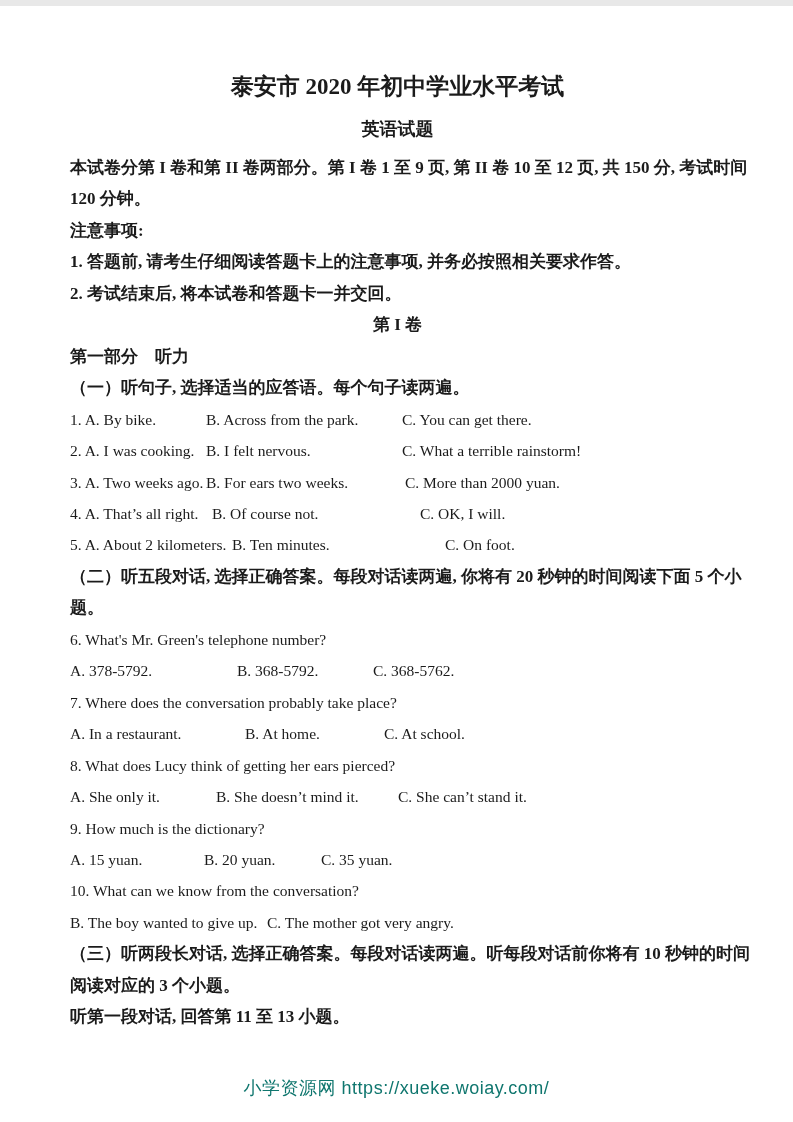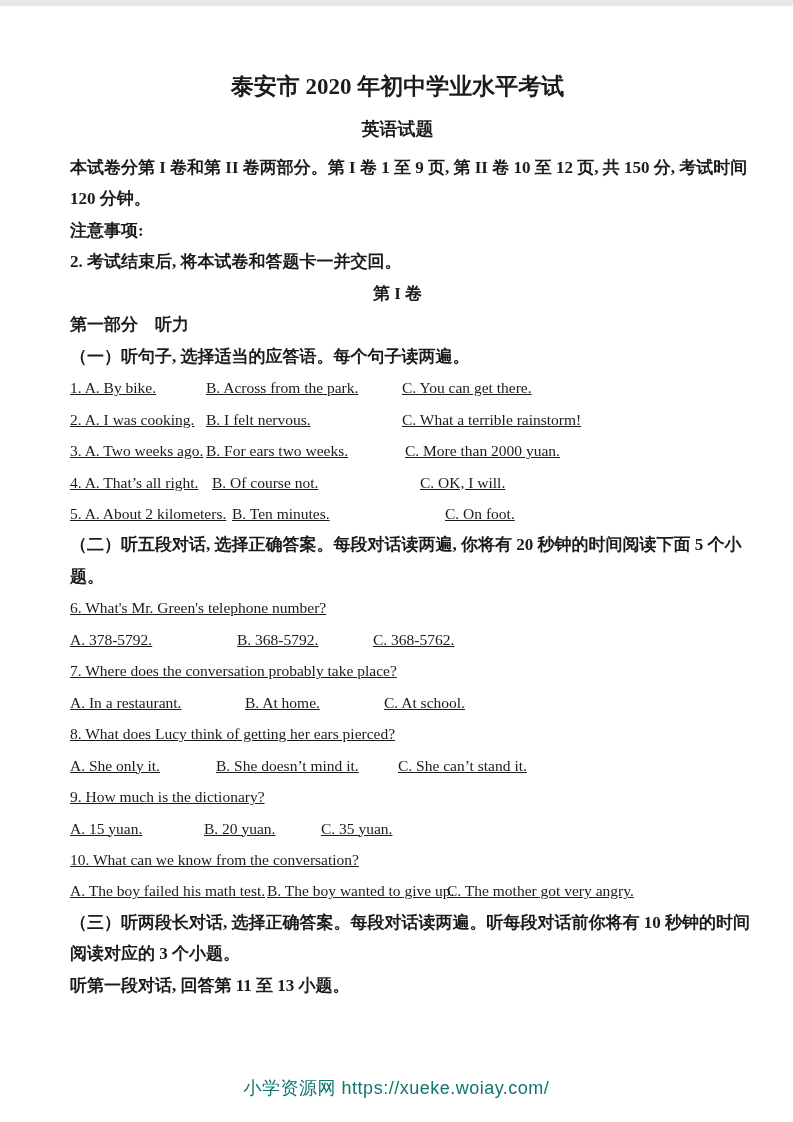--- a/index.html
+++ b/index.html
@@ -21,21 +21,21 @@
     font-family:"Liberation Serif","DejaVu Serif",serif;
   }
   .exam-subtitle{
     margin:0 0 8px 0;
     text-align:center;
     font-size:18px;line-height:30px;
     font-weight:bold;
   }
   .line{line-height:31.45px;white-space:nowrap;}
   .cn{font-size:17px;font-weight:bold;}
-  .en{font-size:15.5px;font-weight:normal;text-decoration:underline;}
+  .en{font-size:15.5px;font-weight:normal;}
   .center{text-align:center;white-space:normal;}
   .opts{display:grid;}
   .opts span{display:block;}
   .q1,.q2{grid-template-columns:136px 196px auto;}
   .q3{grid-template-columns:136px 199px auto;}
   .q4{grid-template-columns:142px 208px auto;}
   .q5{grid-template-columns:162px 213px auto;}
   .q6{grid-template-columns:167px 136px auto;}
   .q7{grid-template-columns:175px 139px auto;}
   .q8{grid-template-columns:146px 182px auto;}
@@ -57,20 +57,21 @@
 <div class="page">
   <div class="doc">
 
     <h1 class="exam-title">泰安市 2020 年初中学业水平考试</h1>
     <h2 class="exam-subtitle">英语试题</h2>
 
     <div class="line cn">本试卷分第 I 卷和第 II 卷两部分。第 I 卷 1 至 9 页, 第 II 卷 10 至 12 页, 共 150 分, 考试时间</div>
     <div class="line cn">120 分钟。</div>
 
     <div class="line cn">注意事项:</div>
+    <div class="line cn">1. 答题前, 请考生仔细阅读答题卡上的注意事项, 并务必按照相关要求作答。</div>
     <div class="line cn">2. 考试结束后, 将本试卷和答题卡一并交回。</div>
 
     <div class="line cn center">第 I 卷</div>
     <div class="line cn">第一部分　听力</div>
 
     <div class="line cn">（一）听句子, 选择适当的应答语。每个句子读两遍。</div>
 
     <div class="line en opts q1">
       <span>1. A. By bike.</span>
       <span>B. Across from the park.</span>
@@ -123,21 +124,20 @@
 
     <div class="line en">9. How much is the dictionary?</div>
     <div class="line en opts q9">
       <span>A. 15 yuan.</span>
       <span>B. 20 yuan.</span>
       <span>C. 35 yuan.</span>
     </div>
 
     <div class="line en">10. What can we know from the conversation?</div>
     <div class="line en opts q10">
-      <span>A. The boy failed his math test.</span>
       <span>B. The boy wanted to give up.</span>
       <span>C. The mother got very angry.</span>
     </div>
 
     <div class="line cn">（三）听两段长对话, 选择正确答案。每段对话读两遍。听每段对话前你将有 10 秒钟的时间</div>
     <div class="line cn">阅读对应的 3 个小题。</div>
     <div class="line cn">听第一段对话, 回答第 11 至 13 小题。</div>
 
   </div>
 

